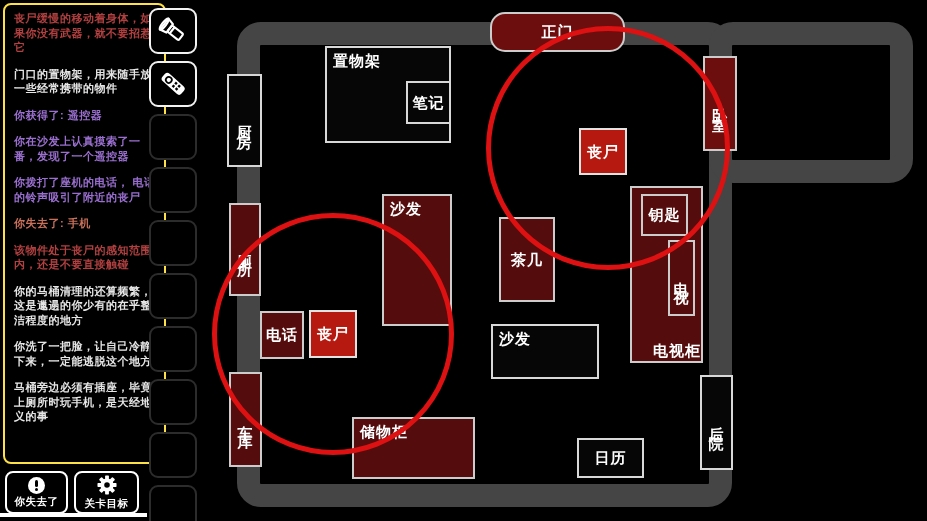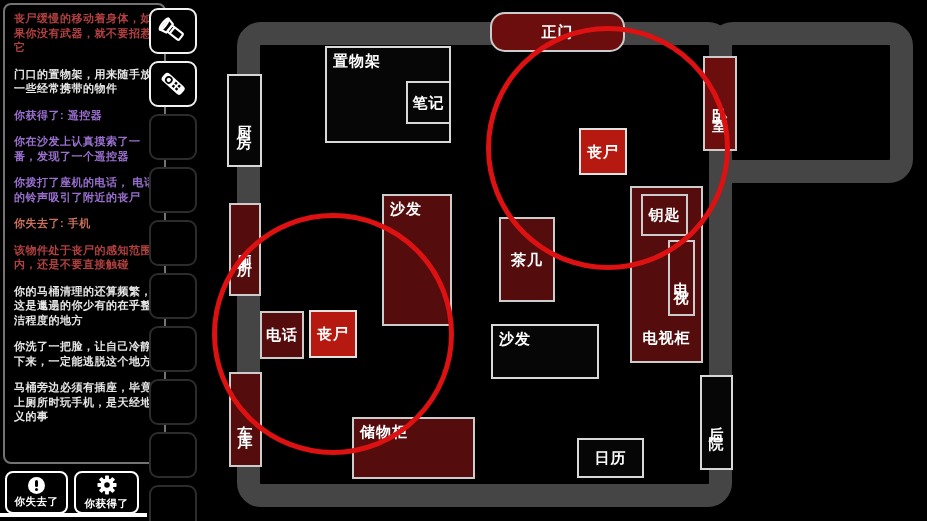--- a/index.html
+++ b/index.html
@@ -1,21 +1,21 @@
 <!DOCTYPE html>
 <html style="--wall: #454545; --range-red: #dd1111; --zombie-red: #b5190f; --furniture-red: #550c0c; --door-red: #6d0e0e; --box-black: #060606; --box-border: #cccccc; --log-red: #b34040; --log-white: #e6e6e6; --log-purple: #9a6fd0; --log-orange: #c9705a; --log-green: #3cb53c;"><head>
 <meta charset="utf-8">
 <style>
   html,body{margin:0;padding:0;background:#000;}
   body{width:927px;height:521px;position:relative;overflow:hidden;
        font-family:"Liberation Sans",sans-serif;}
 
   
   .log-panel{position:absolute;left:3px;top:3px;width:163px;height:461px;
-    border:2px solid #737373;border-radius:8px;box-sizing:border-box;
+    border:2px solid #fde047;border-radius:8px;box-sizing:border-box;
     padding:6px 8px 4px 9px;overflow:hidden;background:#000;}
   .log-msg{margin:0 0 12px 0;font-size:11px;line-height:14.5px;
     font-weight:bold;letter-spacing:.5px;}
   .c-red{color:var(--log-red);}
   .c-white{color:var(--log-white);}
   .c-purple{color:var(--log-purple);}
   .c-orange{color:var(--log-orange);}
 
   
   .btn{position:absolute;top:471px;height:43px;border:2px solid #fff;
@@ -49,21 +49,21 @@
   .wall-annex{left:709px;top:22px;width:204px;height:161px;}
 
   .mbox{position:absolute;box-sizing:border-box;border:2px solid var(--box-border);
     display:flex;z-index:3;color:#fff;font-weight:bold;}
   .st-black{background:var(--box-black);border-color:#d8d8d8;}
   .st-dark{background:var(--furniture-red);}
   .st-door{background:var(--door-red);}
   .st-zombie{background:var(--zombie-red);border-color:#e2e2e2;}
   .pos-center{align-items:center;justify-content:center;}
   .pos-tl{align-items:flex-start;justify-content:flex-start;padding:4px 6px;}
-  .pos-bc{align-items:flex-end;justify-content:center;padding-bottom:15px;}
+  .pos-bc{align-items:flex-end;justify-content:flex-end;padding-bottom:2px;}
   .mlabel{font-size:15px;line-height:1.15;letter-spacing:1px;white-space:nowrap;}
   .vert .mlabel{writing-mode:vertical-rl;text-orientation:upright;
     letter-spacing:8px;line-height:1;}
 
   .range{position:absolute;border:5px solid var(--range-red);border-radius:50%;
     box-sizing:border-box;z-index:5;pointer-events:none;}
 </style>
 </head>
 <body>
 
@@ -194,15 +194,15 @@
       <g fill="#fff">
         <rect x="12.4" y="2" width="5.2" height="26" rx="1"></rect>
         <rect x="12.4" y="2" width="5.2" height="26" rx="1" transform="rotate(45 15 15)"></rect>
         <rect x="12.4" y="2" width="5.2" height="26" rx="1" transform="rotate(90 15 15)"></rect>
         <rect x="12.4" y="2" width="5.2" height="26" rx="1" transform="rotate(135 15 15)"></rect>
         <circle cx="15" cy="15" r="9"></circle>
         <circle cx="15" cy="15" r="3.8" fill="#000"></circle>
       </g>
     </svg>
   </span>
-  <span class="btn-label">你获得了</span>
+  <span class="btn-label">关卡目标</span>
 </div>
 <div class="bottom-line"></div>
 
 </body></html>

